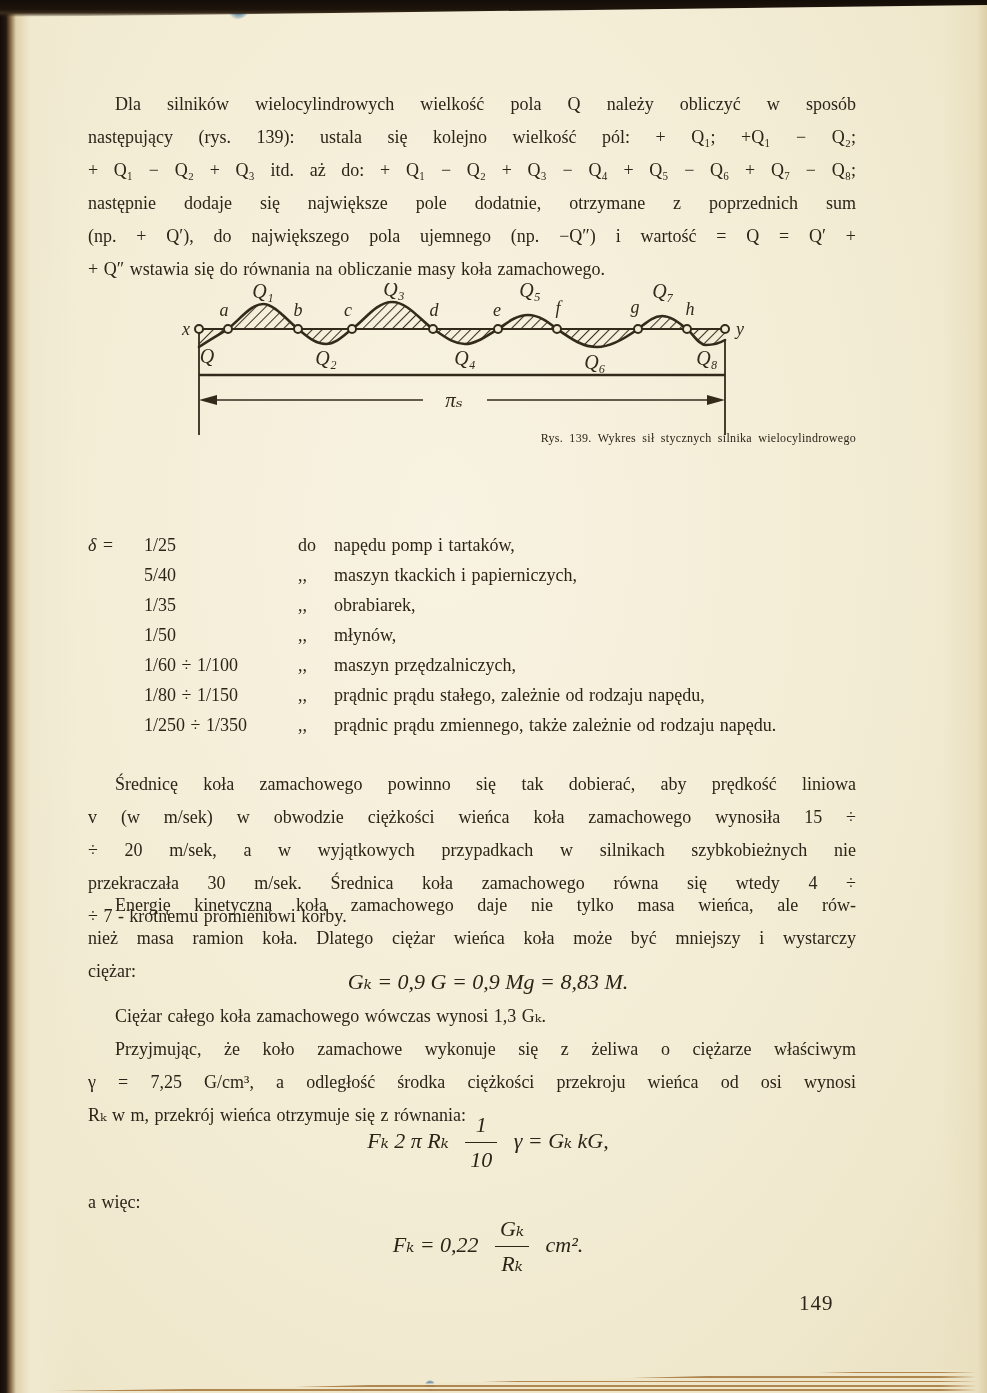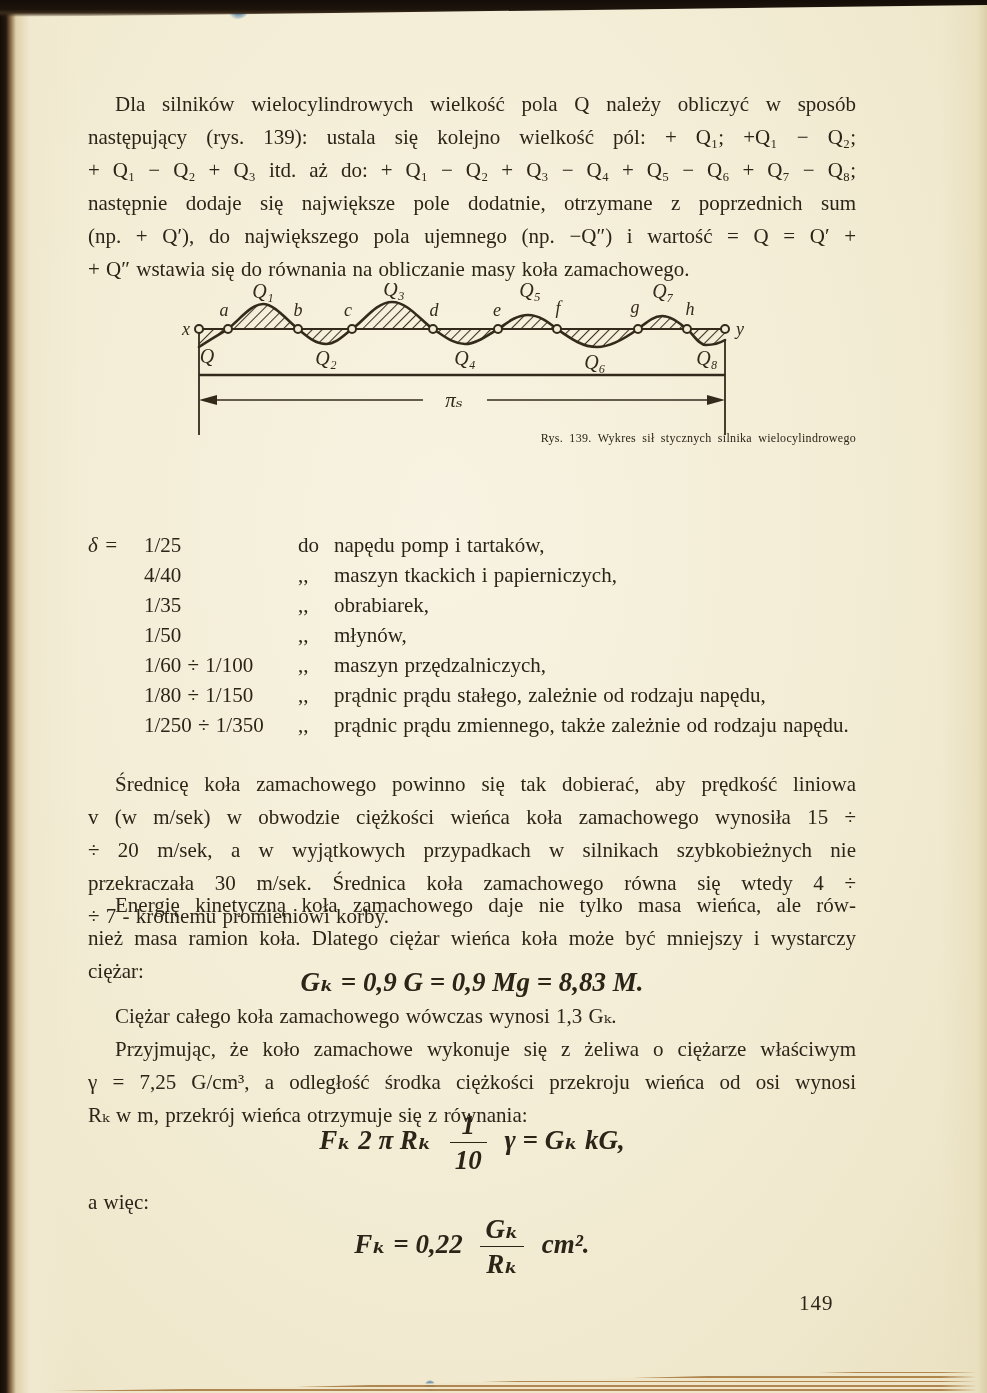--- a/index.html
+++ b/index.html
@@ -1,32 +1,32 @@
 <!DOCTYPE html>
 <html><head>
 <meta charset="utf-8">
 <style>
   html,body{margin:0;padding:0;background:#0c0906;}
   .page{position:relative;width:987px;height:1393px;overflow:hidden;
     background:radial-gradient(ellipse at 45% 38%, #f8f3e2 0%, #f3edd6 50%, #efe7cb 82%, #e9dfc0 100%);
     font-family:"Liberation Serif","DejaVu Serif",serif;color:#2d2418;}
-  .block{position:absolute;left:88px;width:768px;font-size:21px;line-height:33px;
+  .block{position:absolute;left:88px;width:768px;font-size:18px;line-height:33px;
     word-spacing:1px;}
   .ln{text-align:justify;}
   .j{text-align-last:justify;}
   .ind{text-indent:27px;}
   
   .drow{display:grid;grid-template-columns:52px 158px 36px 1fr;line-height:30px;}
   .lead{font-style:italic;}
   .val{padding-left:4px;}
   .mid{text-align:left;}
   .desc{text-align:justify;}
   
-  .formula{position:absolute;left:88px;width:768px;text-align:center;
-    font-style:italic;font-size:27px;line-height:30px;font-weight:bold;}
+  .formula{position:absolute;left:104px;width:768px;text-align:center;
+    font-style:italic;font-size:22px;line-height:30px;}
   .frac{display:inline-block;vertical-align:middle;text-align:center;margin:0 8px;}
   .frac .num{display:block;padding:0 5px 2px;border-bottom:1.6px solid #2d2418;}
   .frac .den{display:block;padding:2px 5px 0;}
   .fpart{margin:0 3px;}
   .caption{position:absolute;left:88px;width:768px;top:431px;text-align:right;
     font-size:12px;letter-spacing:.3px;word-spacing:3px;}
   .pagenum{position:absolute;left:799px;top:1291px;font-size:21px;letter-spacing:1px;}
   
   .fig{position:absolute;left:180px;top:283px;}
   .fig text{fill:#342a1c;}
@@ -128,21 +128,21 @@
 
   <div class="block" style="top:530px">
     <div class="drow">
       <span class="lead">δ =</span>
       <span class="val">1/25</span>
       <span class="mid">do</span>
       <span class="desc">napędu pomp i tartaków,</span>
     </div>
     <div class="drow">
       <span class="lead"></span>
-      <span class="val">4/40</span>
+      <span class="val">5/40</span>
       <span class="mid">,,</span>
       <span class="desc">maszyn tkackich i papierniczych,</span>
     </div>
     <div class="drow">
       <span class="lead"></span>
       <span class="val">1/35</span>
       <span class="mid">,,</span>
       <span class="desc">obrabiarek,</span>
     </div>
     <div class="drow">

